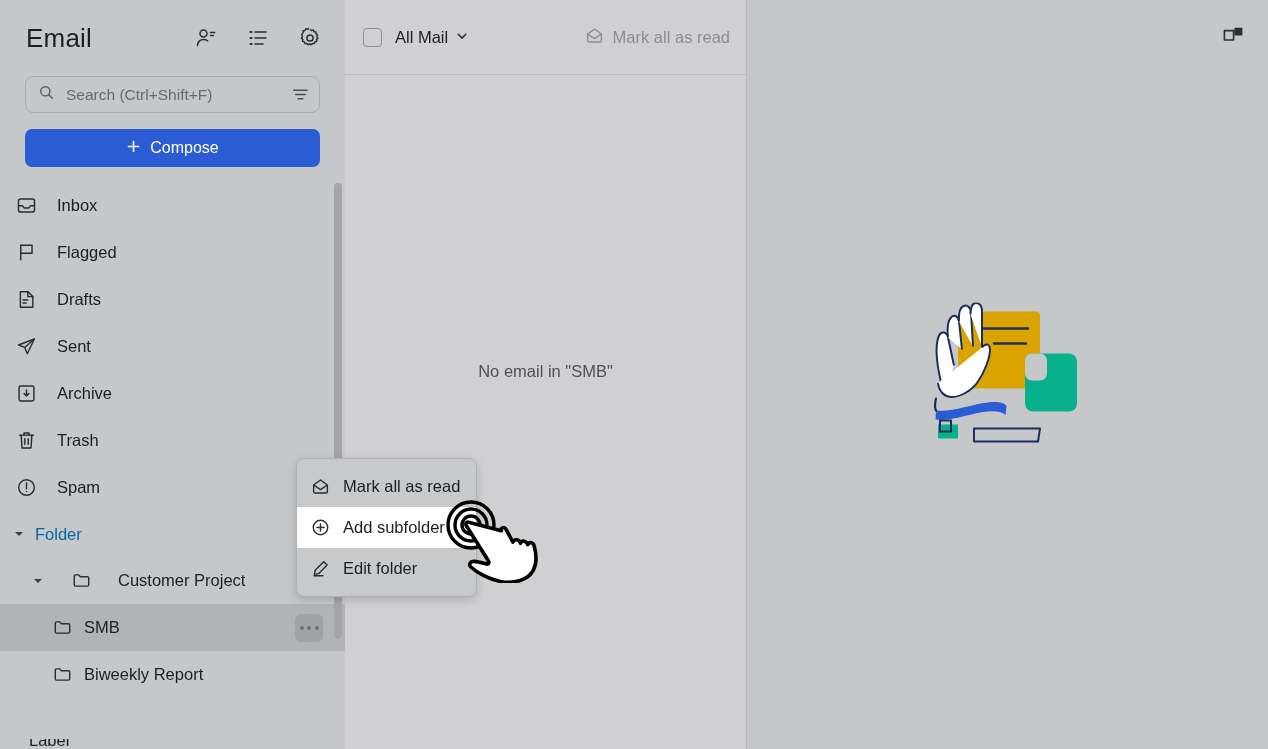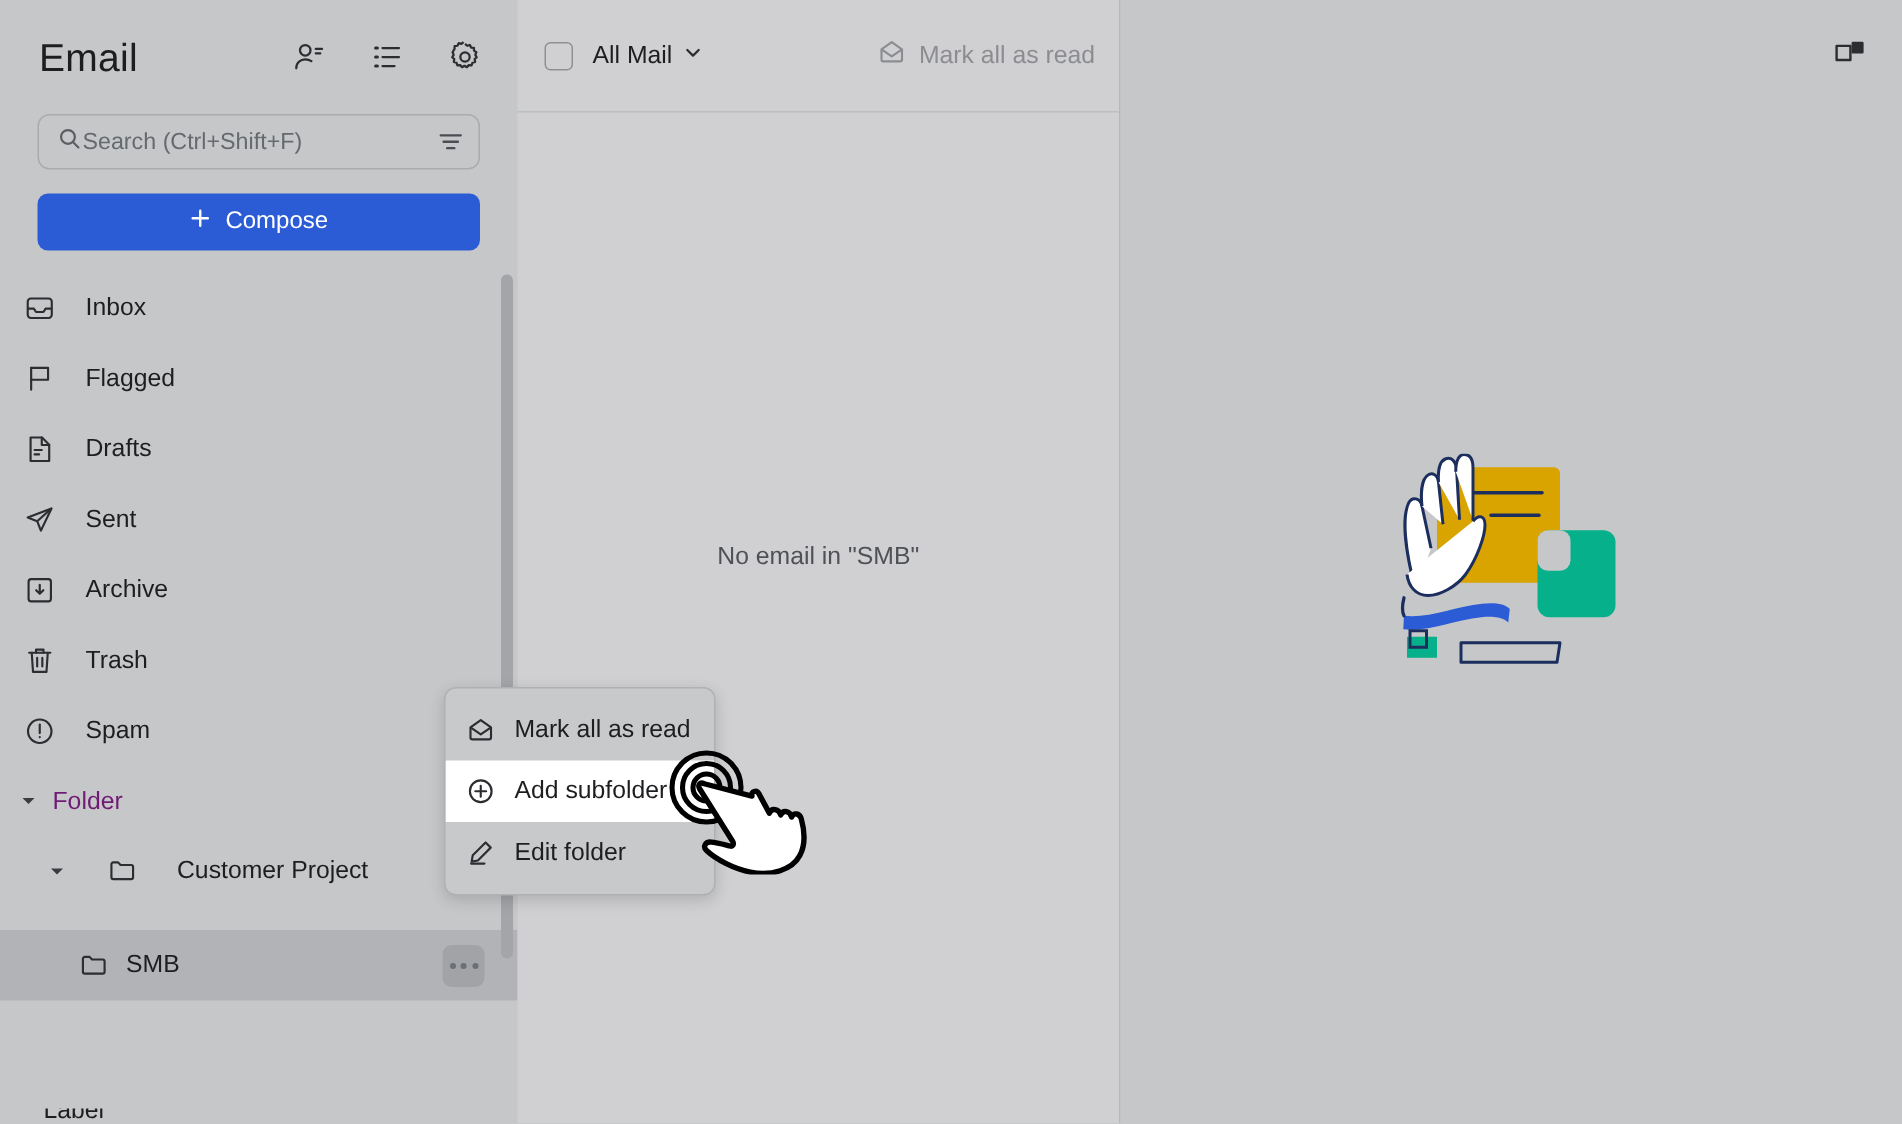--- a/index.html
+++ b/index.html
@@ -35,21 +35,21 @@
 
   .search-wrap { padding: 0 25px; }
   .search-box {
     height: 37px;
     border: 1px solid #a9abae;
     border-radius: 8px;
     display: flex; align-items: center;
     padding: 0 9px 0 12px;
     background: transparent;
   }
-  .search-ph { flex: 1; font-size: 15.5px; color: #666a6f; }
+  .search-ph { flex: 1; font-size: 15.5px; color: #666a6f; margin-left: 11px; }
   .filter-ic { display: flex; align-items: center; cursor: pointer; }
 
   .compose-wrap { padding: 16px 25px 0 25px; }
   .compose {
     height: 38px; width: 100%;
     background: #2b5cd6;
     border-radius: 7px;
     color: #ffffff;
     font-size: 16px;
     display: flex; align-items: center; justify-content: center;
@@ -68,32 +68,32 @@
     font-size: 16.5px;
     color: #1d1e20;
   }
   .nav-ic { width: 21px; height: 21px; display: flex; align-items: center; justify-content: center; flex: 0 0 21px; }
 
   .section-head {
     height: 46px;
     display: flex; align-items: center;
     padding-left: 12px; gap: 9px;
     cursor: pointer;
-    font-size: 16.5px; color: #701a75;
+    font-size: 16.5px; color: #0369a1;
   }
   .caret { width: 14px; height: 14px; display: flex; align-items: center; justify-content: center; }
 
   .tree-row {
     height: 47px;
     display: flex; align-items: center;
     cursor: pointer; position: relative;
     font-size: 16.5px; color: #1d1e20;
   }
   .tree-row.depth1 { padding-left: 31px; gap: 27px; }
-  .tree-row.depth2 { padding-left: 53px; gap: 12px; margin-top: 16px; }
+  .tree-row.depth2 { padding-left: 53px; gap: 12px; }
   .tree-row.selected { background: #b2b3b6; }
   .folder-ic { width: 19px; height: 19px; display: flex; align-items: center; justify-content: center; flex: 0 0 19px; }
   .row-more {
     position: absolute; right: 22px; top: 50%;
     transform: translateY(-50%);
     width: 28px; height: 28px; border-radius: 6px;
     background: #a1a3a6;
     display: flex; align-items: center; justify-content: center;
     gap: 3.5px;
     cursor: pointer;
@@ -371,20 +371,28 @@
         </svg>
       </span>
       <span>SMB</span>
       <span class="row-more">
           <i></i>
           <i></i>
           <i></i>
         </span>
     </div>
 
+    <div class="tree-row depth2">
+      <span class="folder-ic">
+        <svg width="19" height="19" viewBox="0 0 20 20" fill="none" stroke="#2b2d30" stroke-width="1.5" stroke-linejoin="round">
+          <path d="M2.4 5.4a1.3 1.3 0 011.3-1.3h3.4l1.7 1.9h7.5a1.3 1.3 0 011.3 1.3v7.3a1.3 1.3 0 01-1.3 1.3H3.7a1.3 1.3 0 01-1.3-1.3z"></path>
+        </svg>
+      </span>
+      <span>Biweekly Report</span>
+    </div>
 
     <div class="sb-fadeitem">
       <span>Label</span>
     </div>
 
     <div class="sb-scrollbar"></div>
   </aside>
 
   <section class="listpane">
     <div class="lp-header">

